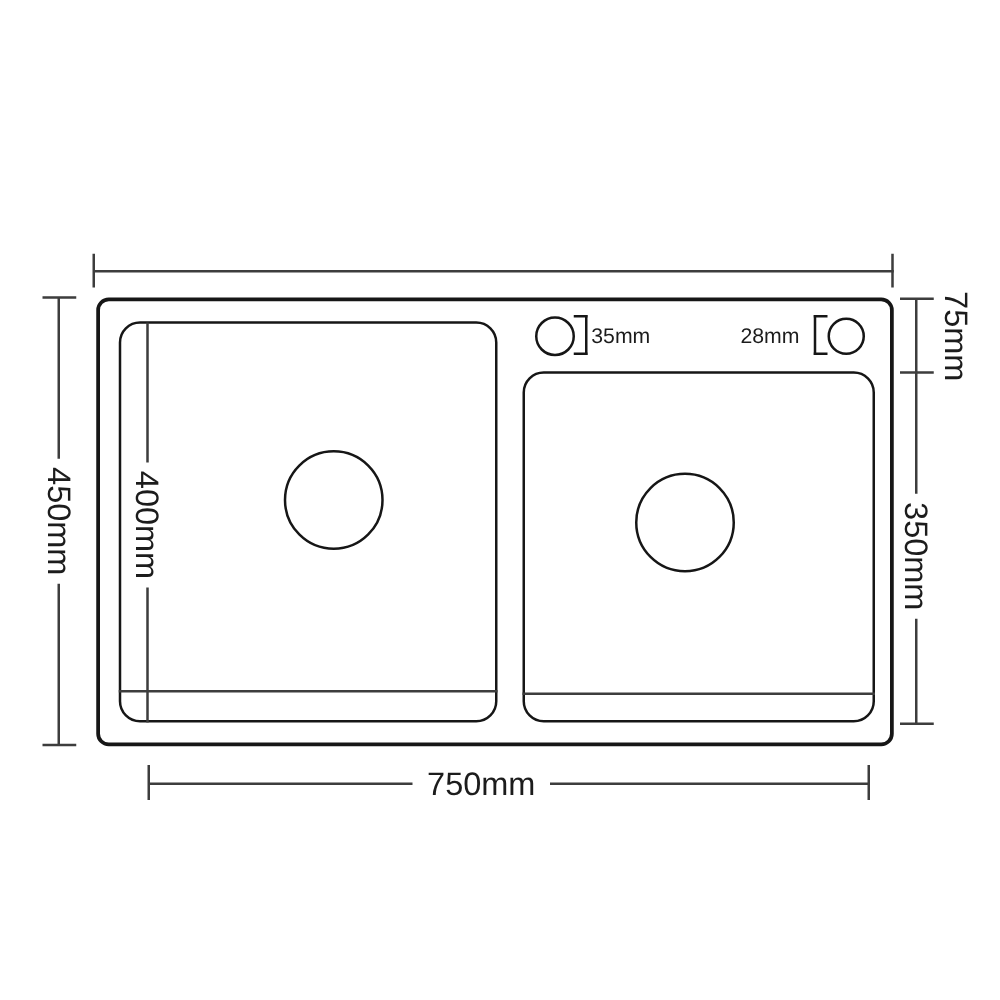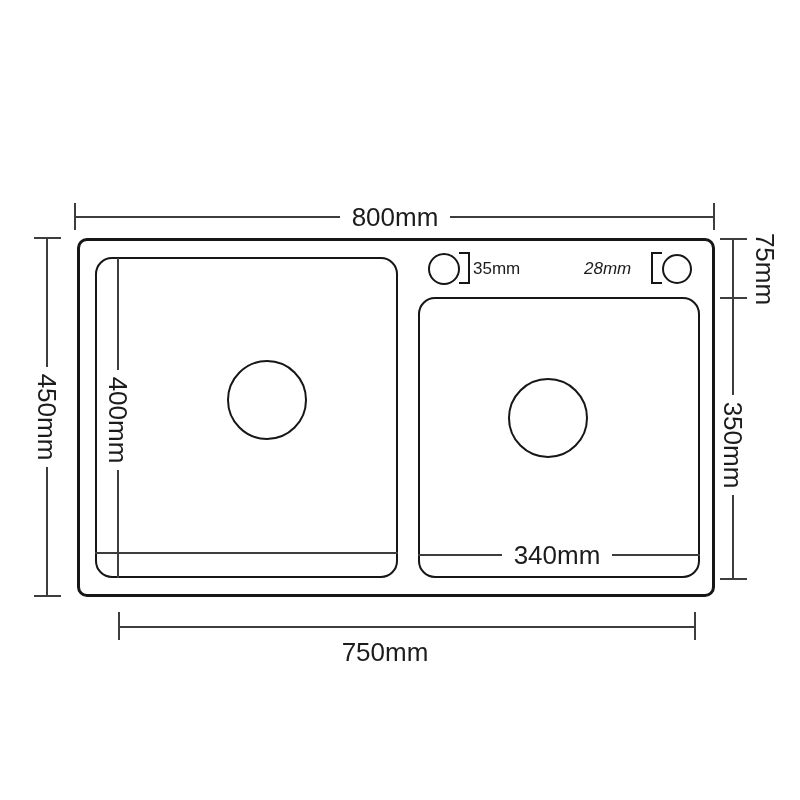--- a/index.html
+++ b/index.html
@@ -53,46 +53,44 @@
 
   <div class="shape circle" style="left:508px; top:378px; width:80px; height:80px;"></div>
 
   <div class="shape circle" style="left:428px; top:253px; width:32px; height:32px;"></div>
 
   <div class="shape circle" style="left:662px; top:254px; width:30px; height:30px;"></div>
 
   <div class="bracket close" style="left:459px; top:252px;"></div>
   <div class="dim-label small nobg" style="left:473px; top:257px;">35mm</div>
 
-  <div class="dim-label small nobg" style="left:584px; top:257px; width:64px; text-align:left;font-style:italic;">28mm</div>
+  <div class="dim-label small nobg" style="left:584px; top:257px; width:64px; text-align:center;">28mm</div>
   <div class="bracket open" style="left:651px; top:252px;"></div>
 
   <div class="dline" style="left:75px; top:216px; width:640px; height:2px;"></div>
   <div class="tick" style="left:74px; top:203px; width:2px; height:27px;"></div>
   <div class="tick" style="left:713px; top:203px; width:2px; height:27px;"></div>
-  <div class="dim-label" style="left:340px; top:203px; width:110px;">800mm</div>
 
   <div class="dline" style="left:46px; top:238px; width:2px; height:358px;"></div>
   <div class="tick" style="left:34px; top:237px; width:27px; height:2px;"></div>
   <div class="tick" style="left:34px; top:595px; width:27px; height:2px;"></div>
   <div class="dim-label vert" style="left:-3px; top:403px; width:100px;">450mm</div>
 
   <div class="dline" style="left:732px; top:239px; width:2px; height:341px;"></div>
   <div class="tick" style="left:720px; top:238px; width:27px; height:2px;"></div>
   <div class="tick" style="left:720px; top:297px; width:27px; height:2px;"></div>
   <div class="tick" style="left:720px; top:578px; width:27px; height:2px;"></div>
   <div class="dim-label vert nobg" style="left:725px; top:255px; width:80px;">75mm</div>
   <div class="dim-label vert" style="left:683px; top:431px; width:100px;">350mm</div>
 
   <div class="dline" style="left:117px; top:258px; width:2px; height:320px;"></div>
   <div class="dim-label vert" style="left:68px; top:406px; width:100px;">400mm</div>
 
   <div class="dline" style="left:95px; top:552px; width:303px; height:2px;"></div>
 
   <div class="dline" style="left:418px; top:554px; width:282px; height:2px;"></div>
-  <div class="dim-label" style="left:502px; top:541px; width:110px;">340mm</div>
 
   <div class="dline" style="left:119px; top:626px; width:576px; height:2px;"></div>
   <div class="tick" style="left:118px; top:612px; width:2px; height:28px;"></div>
   <div class="tick" style="left:694px; top:612px; width:2px; height:28px;"></div>
-  <div class="dim-label" style="left:330px; top:638px; width:110px;">750mm</div>
+  <div class="dim-label" style="left:330px; top:613px; width:110px;">750mm</div>
 
 </div>
 
 </body></html>

